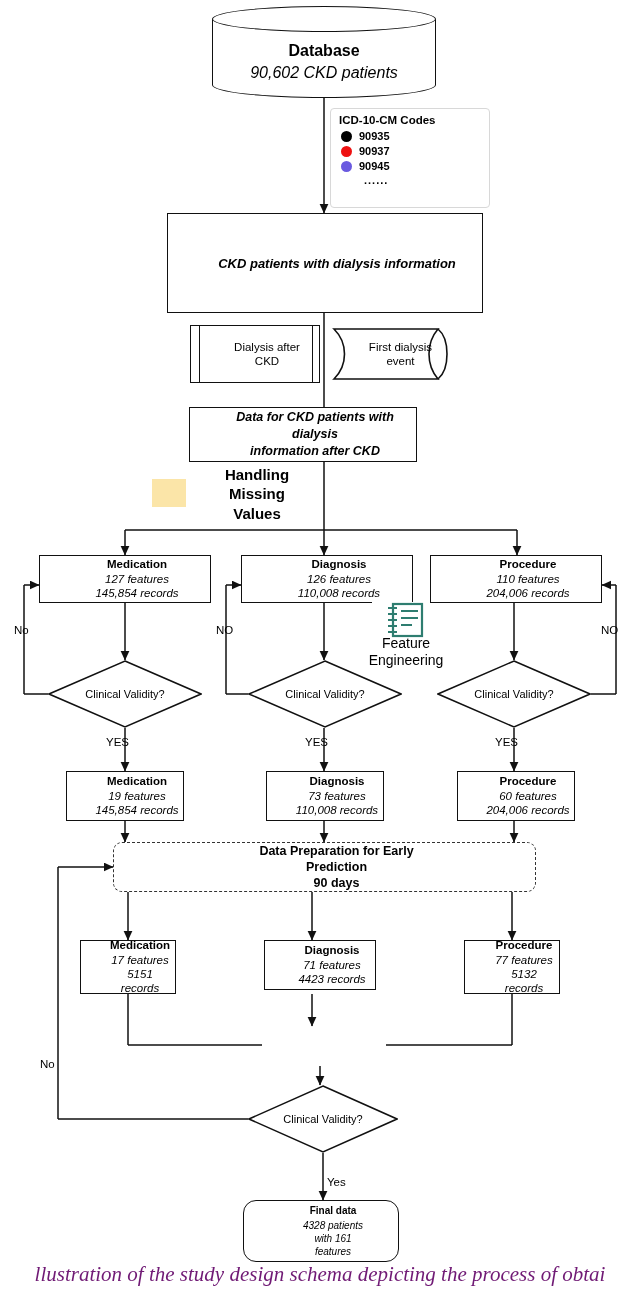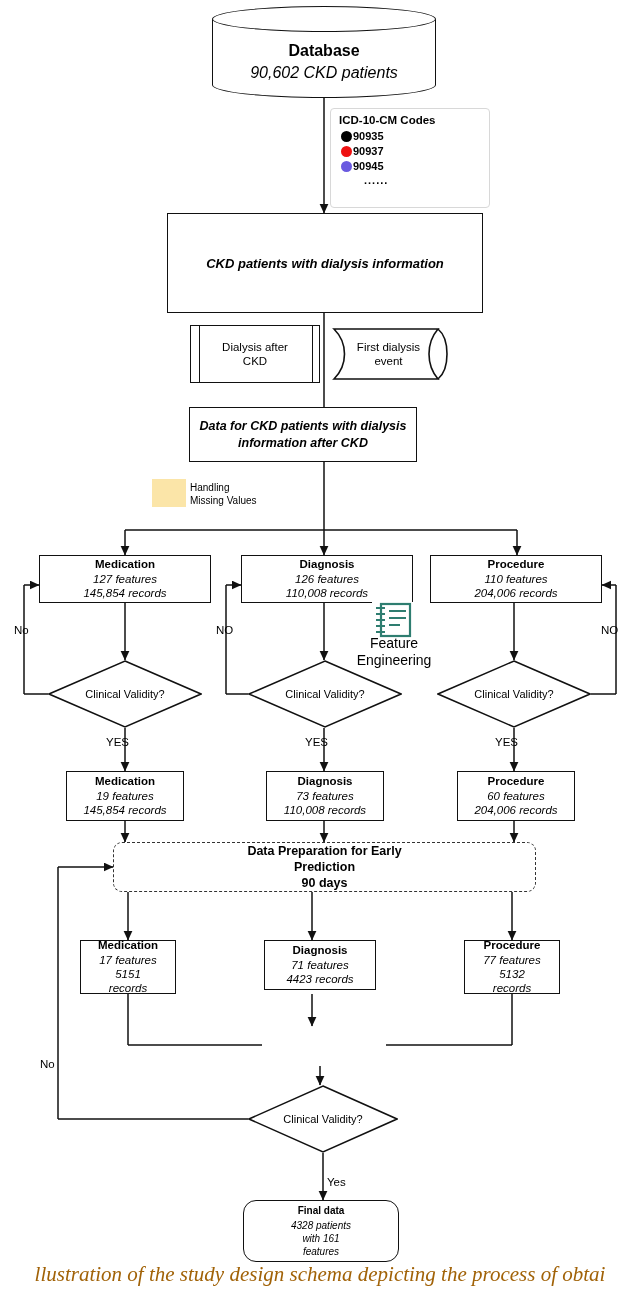--- a/index.html
+++ b/index.html
@@ -1,21 +1,21 @@
 <!DOCTYPE html>
 <html><head>
 <meta charset="utf-8">
 <style>
   html,body{margin:0;padding:0;background:#ffffff;}
   body{width:640px;height:1301px;position:relative;overflow:hidden;
        font-family:"Liberation Sans","DejaVu Sans",sans-serif;color:#000;}
   #canvas{position:absolute;left:0;top:0;width:640px;height:1301px;}
   svg.lines{position:absolute;left:0;top:0;width:640px;height:1301px;pointer-events:none;}
   .node{position:absolute;box-sizing:border-box;display:flex;flex-direction:column;
-        align-items:center;justify-content:center;text-align:center;background:#fff;}
+        align-items:center;justify-content:center;text-align:center;background:#fff;padding-left:24px;}
   .box{border:1.6px solid #111;}
   .t-b{font-weight:bold;}
   .t-i{font-style:italic;}
   .t-bi{font-weight:bold;font-style:italic;}
 
   
   #db{left:212px;top:6px;width:224px;height:92px;}
   #db .cyl-top{position:absolute;left:0;top:0;width:224px;height:26px;
       border:1.6px solid #111;border-radius:50%;background:#fff;box-sizing:border-box;}
   #db .cyl-body{position:absolute;left:0;top:13px;width:224px;height:66px;
@@ -23,37 +23,37 @@
   #db .cyl-bot{position:absolute;left:0;top:66px;width:224px;height:26px;
       border:1.6px solid #111;border-radius:50%;background:#fff;box-sizing:border-box;
       clip-path:inset(50% 0 0 0);}
   #db .cyl-label{position:absolute;left:0;top:34px;width:224px;text-align:center;line-height:1.35;}
 
   
   #icd{left:330px;top:108px;width:160px;height:100px;border:1px solid #d8d8d8;
        border-radius:4px;background:#fff;align-items:flex-start;justify-content:flex-start;
        padding:5px 8px;}
   #icd .icd-title{font-weight:bold;font-size:11.5px;margin-bottom:3px;}
-  #icd .icd-row{display:flex;align-items:center;gap:1px;font-size:11px;font-weight:bold;
+  #icd .icd-row{display:flex;align-items:center;gap:7px;font-size:11px;font-weight:bold;
                 line-height:1;margin:2px 0 2px 2px;}
   #icd .dot{width:11px;height:11px;border-radius:50%;display:inline-block;}
   #icd .ell{font-size:11px;font-weight:bold;margin-left:25px;letter-spacing:1px;}
 
   
   #ckdpat{left:167px;top:213px;width:316px;height:100px;font-size:13px;}
   #dialproc{left:190px;top:325px;width:130px;height:58px;}
   #dialproc .inner{position:absolute;left:8px;top:0;width:114px;height:100%;
       border-left:1.4px solid #111;border-right:1.4px solid #111;box-sizing:border-box;}
   #dialproc .lbl{position:relative;z-index:2;font-size:11.5px;line-height:1.25;}
   #firstdial{left:330px;top:325px;width:125px;height:58px;}
   #datackd{left:189px;top:407px;width:228px;height:55px;font-size:12.5px;line-height:1.35;}
 
   #hmv-sq{left:152px;top:479px;width:34px;height:28px;background:#fbe5a8;border:0;}
-  #hmv-lbl{left:190px;top:478px;width:110px;height:32px;font-size:10px;line-height:1.3;
-           align-items:flex-start;}
+  #hmv-lbl{left:190px;top:478px;width:110px;height:32px;font-size:15px;line-height:1.3;
+           align-items:center;font-weight:bold;}
 
   .cat1{width:172px;height:48px;font-size:11.5px;line-height:1.27;}
   #med1{left:39px;top:555px;}
   #dia1{left:241px;top:555px;}
   #pro1{left:430px;top:555px;}
 
   #fe-icon{left:372px;top:602px;width:42px;height:36px;}
   #fe-lbl{left:355px;top:638px;width:78px;height:28px;font-size:14px;line-height:1.22;}
 
   .diamond{position:absolute;font-size:11px;}
@@ -79,21 +79,21 @@
   #pro3{left:464px;top:940px;}
 
   #merge{left:259px;top:1026px;width:130px;height:40px;font-size:11.5px;}
   #dm4{left:248px;top:1085px;width:150px;height:68px;}
 
   #finaldata{left:243px;top:1200px;width:156px;height:62px;border:1.6px solid #111;
              border-radius:13px;font-size:10px;line-height:1.3;}
 
   #caption{position:absolute;left:0;top:1262px;width:640px;text-align:center;
            font-family:"Liberation Serif","DejaVu Serif",serif;font-style:italic;
-           font-size:21px;color:#a16207;white-space:nowrap;overflow:hidden;}
+           font-size:21px;color:#701a75;white-space:nowrap;overflow:hidden;}
 </style>
 </head>
 <body>
 
 <div id="canvas">
 
   <svg class="lines" viewBox="0 0 640 1301">
     <defs>
       <marker id="ah" markerWidth="9" markerHeight="9" refX="6.2" refY="3" orient="auto">
         <path d="M0,0 L6.5,3 L0,6 z" fill="#111"></path>

